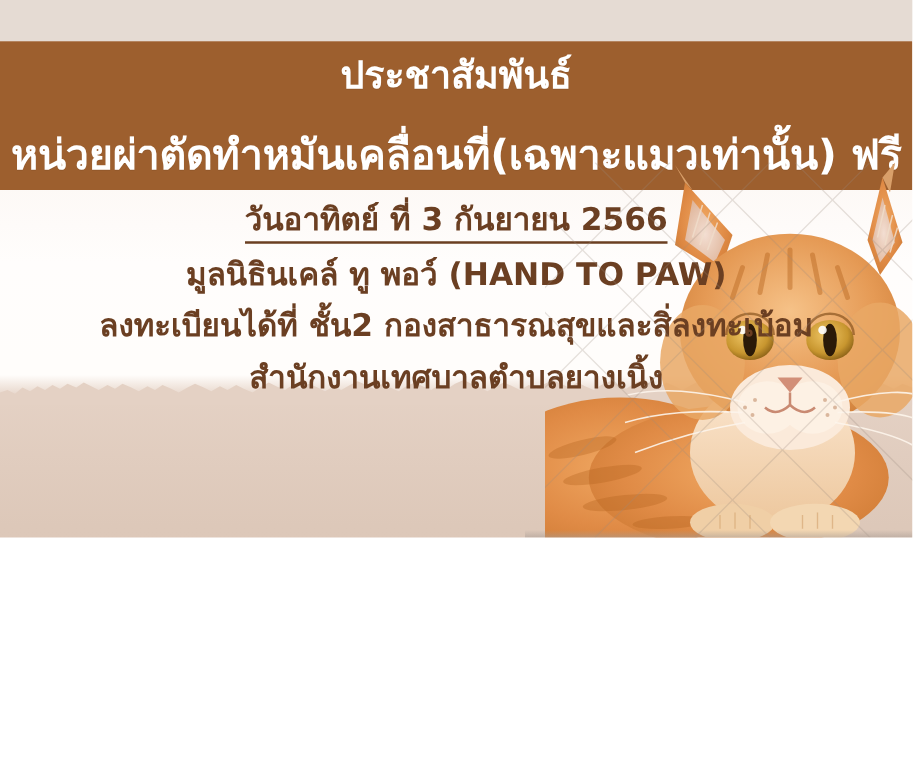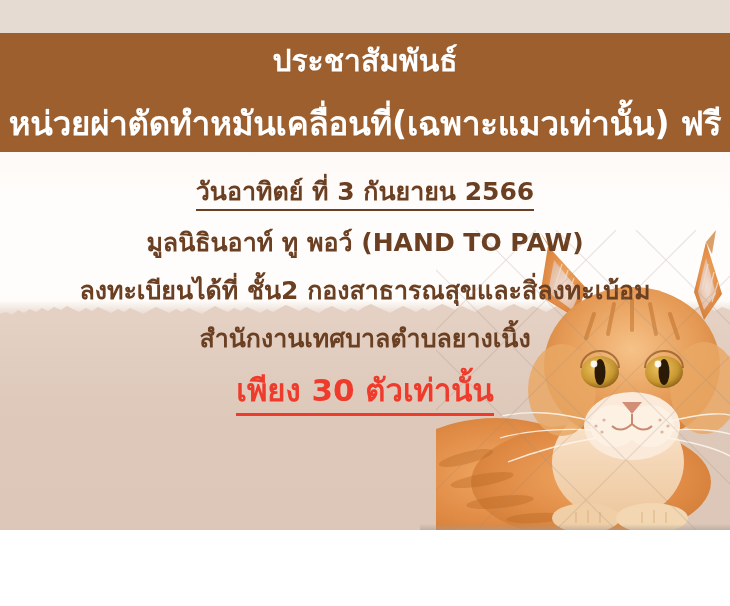--- a/index.html
+++ b/index.html
@@ -9,21 +9,21 @@
     width: 730px;
     height: 606px;
     overflow: hidden;
     background: #ffffff;
     font-family: "DejaVu Sans", "Liberation Sans", sans-serif;
   }
 
   .poster {
     position: relative;
     width: 730px;
-    height: 530px;
+    height: 430px;
     overflow: hidden;
     background: linear-gradient(180deg,
                 #e6dcd4 0%,
                 #e6dcd4 33px,
                 #ffffff 33px,
                 #ffffff 34px,
                 #faf3ee 34px,
                 #fdf9f6 150px,
                 #fffdfc 210px,
                 #fffdfb 290px,
@@ -83,21 +83,21 @@
     top: 160px;
     width: 730px;
     text-align: center;
     z-index: 3;
   }
 
   .line {
     line-height: 1.28;
     white-space: nowrap;
     font-weight: bold;
-    margin: 16px auto;
+    margin: 0 auto;
   }
 
   .brown        { color: #6b3f22; font-size: 25px; }
   .brown-u      { color: #6b3f22; font-size: 25px; }
   .brown-u span.ul {
     display: inline-block;
     border-bottom: 2px solid #6b3f22;
     padding-bottom: 1px;
   }
 
@@ -177,30 +177,29 @@
                L592 11 L598 14 L605 10 L611 13 L618 16 L624 12 L631 9 L637 12 L644 15 L650 11
                L657 8 L663 11 L670 14 L676 10 L683 13 L689 16 L696 12 L702 9 L709 12 L715 15
                L722 11 L730 14 L730 28 Z" fill="#e4d1c4"></path>
     </svg>
   </div>
 
   <div class="body-block">
 
     <div class="line brown-u"><span class="ul">วันอาทิตย์ ที่ 3 กันยายน 2566</span></div>
 
-    <div class="line brown sp-1">มูลนิธินอาท์ ทู พอว์ (HAND TO PAW)</div>
+    <div class="line brown sp-1">มูลนิธินเคล์ ทู พอว์ (HAND TO PAW)</div>
 
 
     <div class="line brown sp-3">ลงทะเบียนได้ที่ ชั้น2 กองสาธารณสุขและสิ่ลงทะเบ้อม</div>
 
     <div class="line brown sp-4">สำนักงานเทศบาลตำบลยางเนิ้ง</div>
 
 
 
-    <div class="line red red-line-3"><span class="ul">เพียง 30 ตัวเท่านั้น</span></div>
 
   </div>
 
   <div class="cat-wrap">
     <svg viewBox="0 0 300 300" xmlns="http://www.w3.org/2000/svg">
       <defs>
         <radialGradient id="furBody" cx="50%" cy="45%" r="70%">
           <stop offset="0%" stop-color="#f0a862"></stop>
           <stop offset="55%" stop-color="#e08b46"></stop>
           <stop offset="100%" stop-color="#c9762f"></stop>

